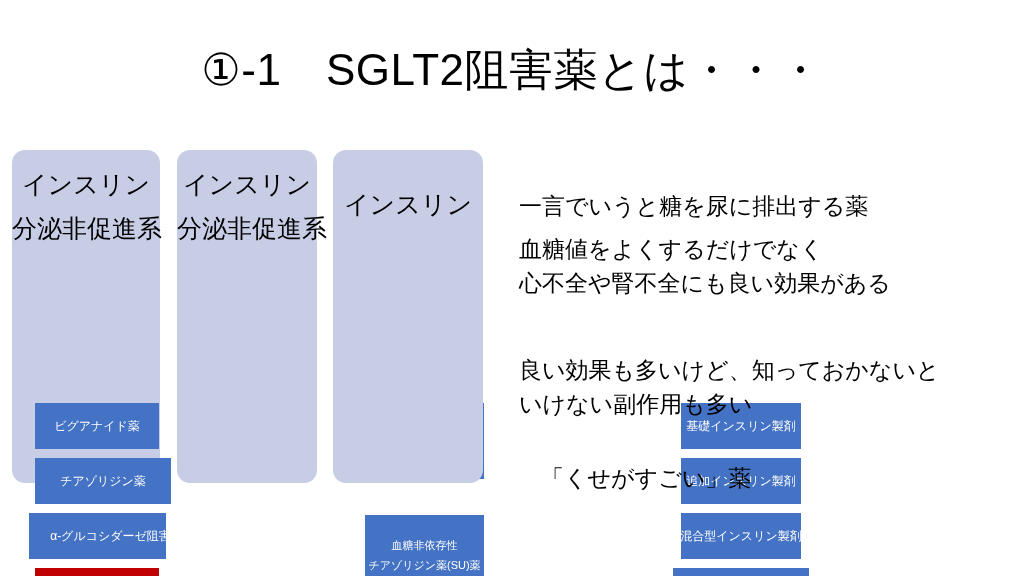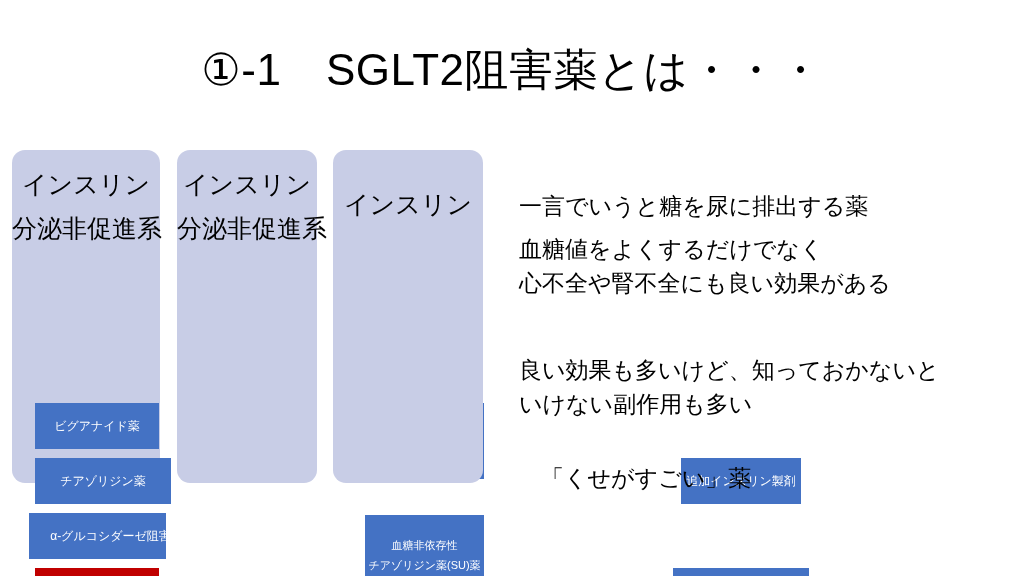--- a/index.html
+++ b/index.html
@@ -158,22 +158,28 @@
         <span class="bl">チアゾリジン薬(SU)薬</span>
         <span class="bl">グリニド薬</span>
       </div>
     </div>
   </div>
 
   <div class="panel" id="panel-2">
     <div class="panel-header">
       <span class="hl1">インスリン</span>
     </div>
+    <div class="drug-box" id="p2-b0">
+      <span class="bl">基礎インスリン製剤</span>
+    </div>
     <div class="drug-box" id="p2-b1">
       <span class="bl">追加インスリン製剤</span>
+    </div>
+    <div class="drug-box" id="p2-b2">
+      <span class="bl">混合型インスリン製剤</span>
     </div>
     <div class="drug-box" id="p2-b3">
       
     </div>
   </div>
 
   <div id="notes">
     <div class="note-para" id="note-0">一言でいうと糖を尿に排出する薬</div>
     <div class="note-para" id="note-1">血糖値をよくするだけでなく
 心不全や腎不全にも良い効果がある</div>

